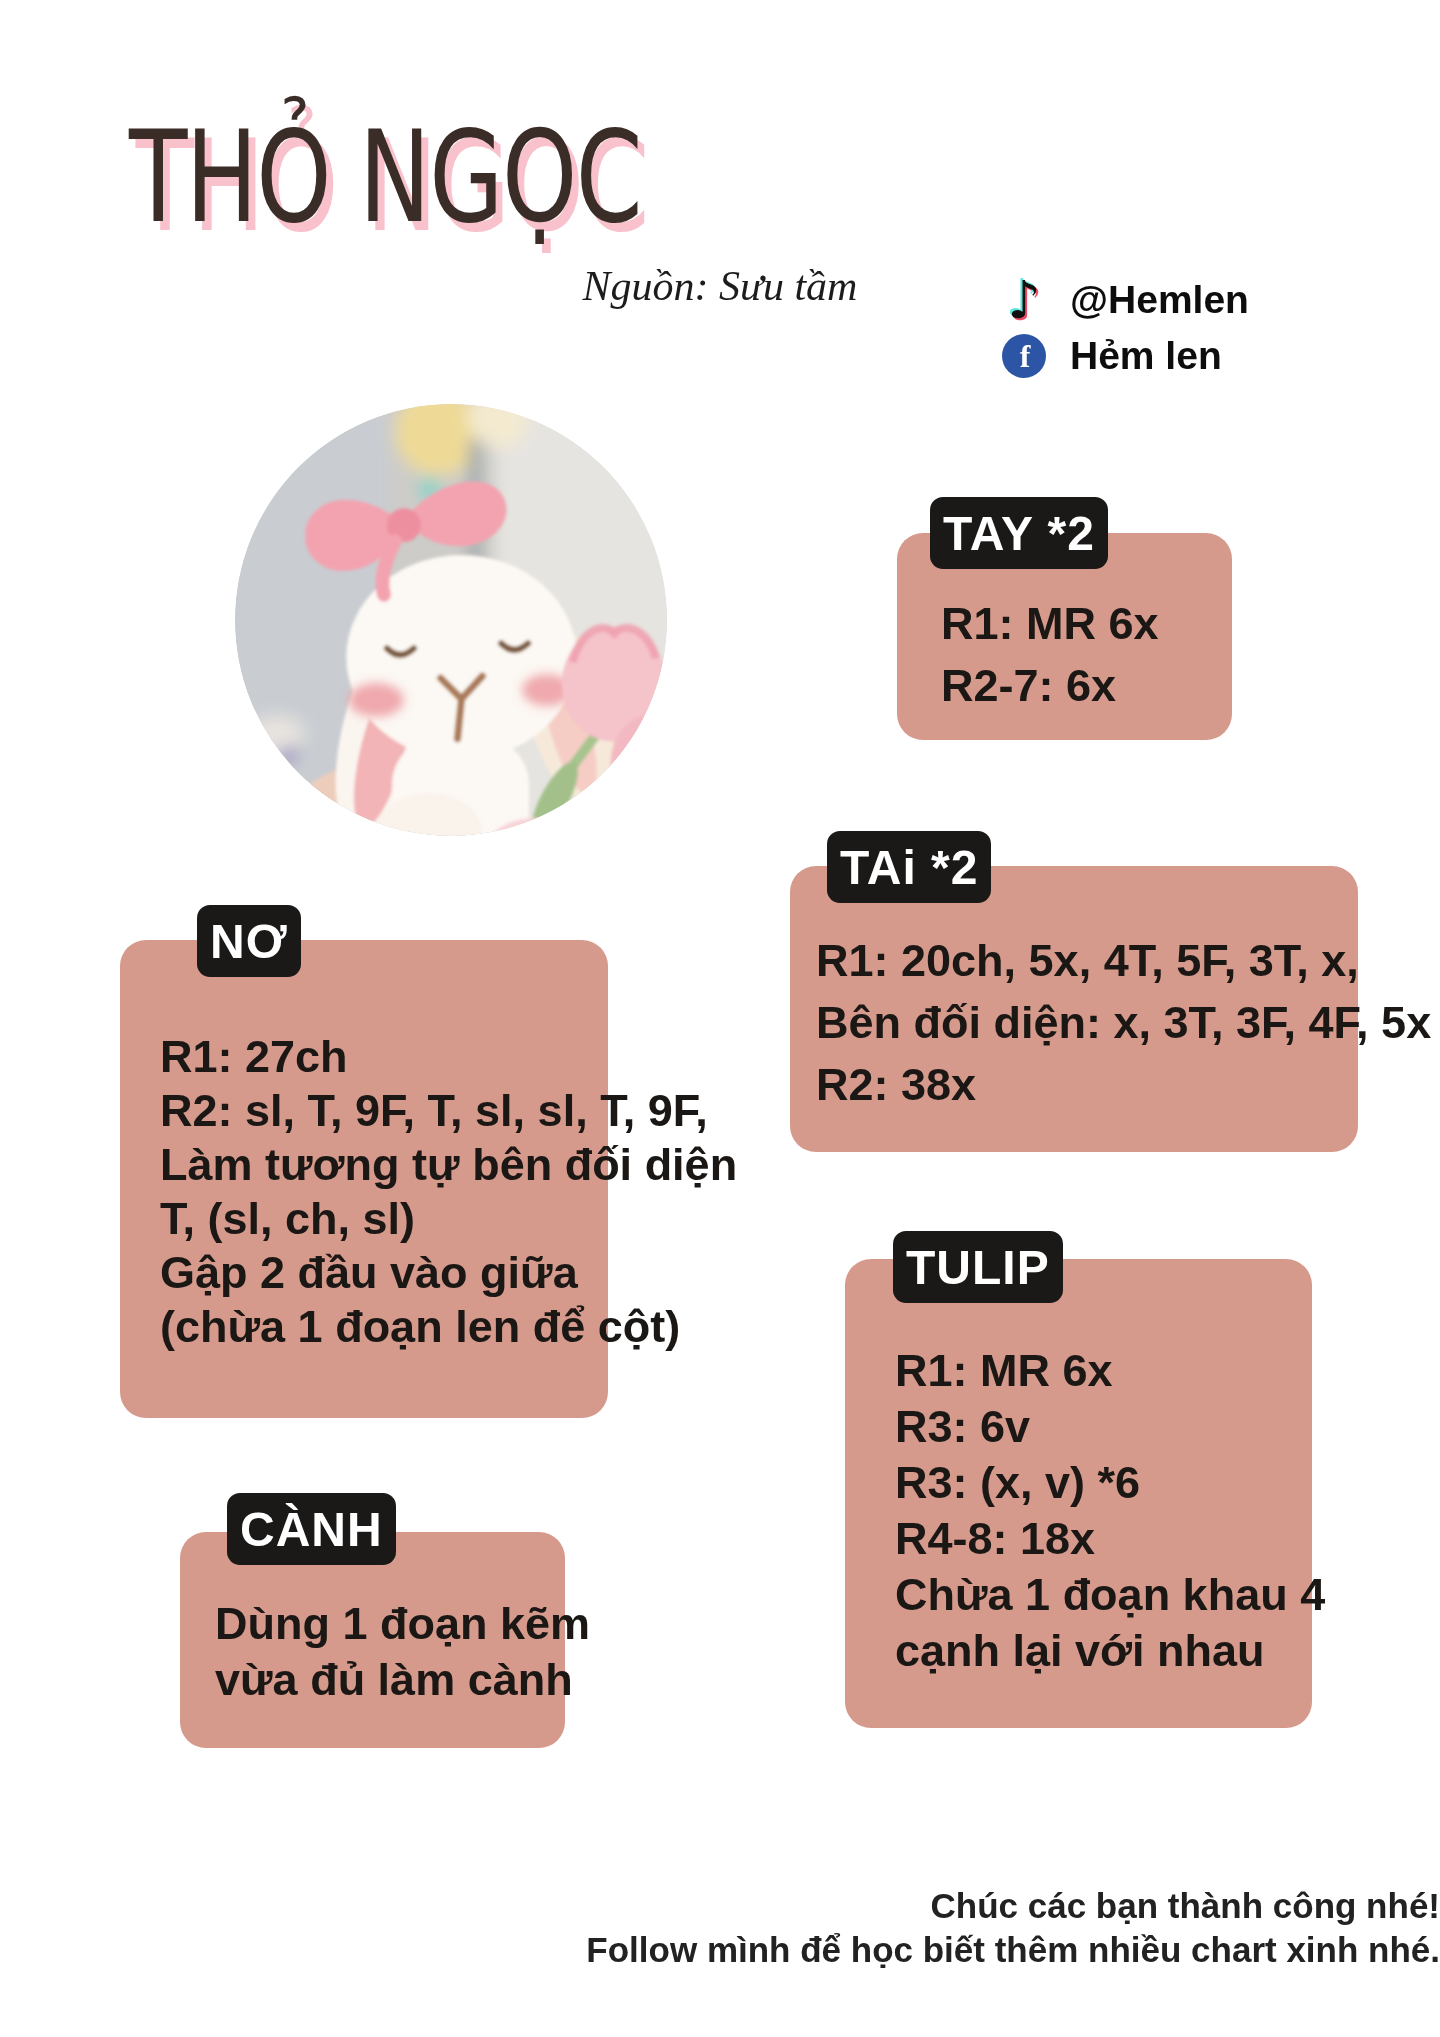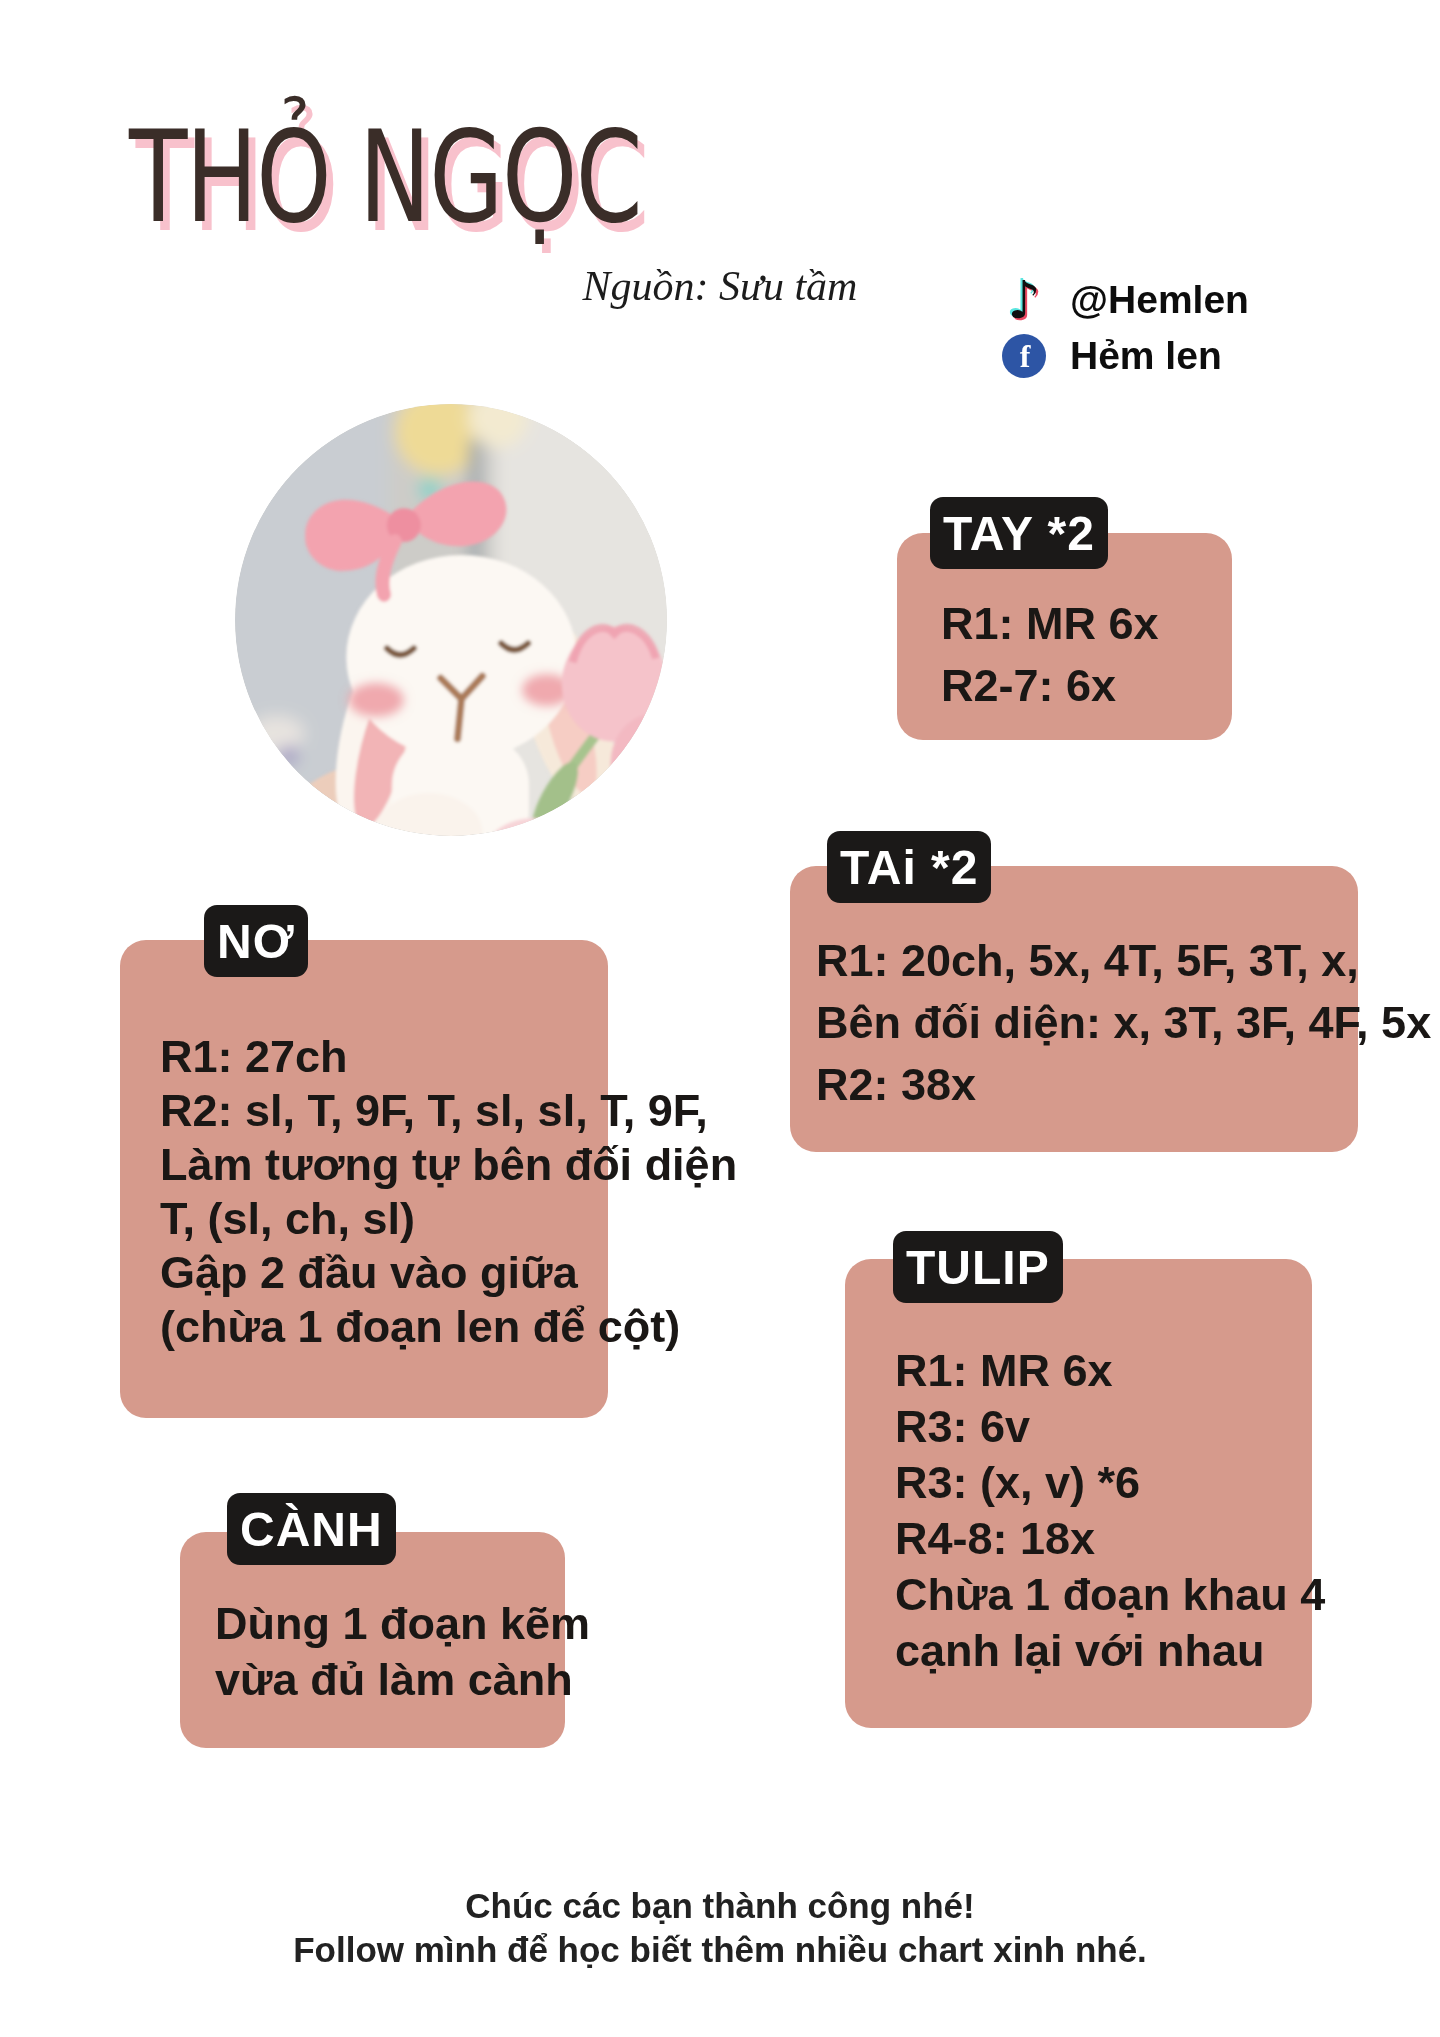--- a/index.html
+++ b/index.html
@@ -63,29 +63,29 @@
     font-size:45px;font-weight:700;color:#1a1715;white-space:nowrap;
   }
   .p-tay{left:897px;top:533px;width:335px;height:207px;padding:60px 10px 0 44px;box-sizing:border-box;}
   .p-tay .line{line-height:62px;}
   .l-tay{left:930px;top:497px;}
   .p-tai{left:790px;top:866px;width:568px;height:286px;padding:64px 10px 4px 26px;box-sizing:border-box;}
   .p-tai .line{line-height:62px;}
   .l-tai{left:827px;top:831px;}
   .p-no{left:120px;top:940px;width:488px;height:478px;padding:90px 10px 0 40px;box-sizing:border-box;}
   .p-no .line{line-height:54px;}
-  .l-no{left:204px;top:905px;}
+  .l-no{left:197px;top:905px;}
   .p-tulip{left:845px;top:1259px;width:467px;height:469px;padding:84px 10px 0 50px;box-sizing:border-box;}
   .p-tulip .line{line-height:56px;}
   .l-tulip{left:893px;top:1231px;}
   .p-canh{left:180px;top:1532px;width:385px;height:216px;padding:64px 10px 0 35px;box-sizing:border-box;}
   .p-canh .line{line-height:56px;}
   .l-canh{left:227px;top:1493px;}
   
-  .footer{position:absolute;left:0;right:0;top:1884px;text-align:center;color:#222;}
+  .footer{position:absolute;left:0;right:0;top:1884px;text-align:right;color:#222;}
   .footer .f1{font-size:35px;font-weight:700;line-height:44px;}
   .footer .f2{font-size:35px;font-weight:700;line-height:44px;}
 </style>
 </head>
 <body>
 
 <div class="page">
 
   <div class="title">
     <span class="squeeze">THỎ NGỌC</span>

